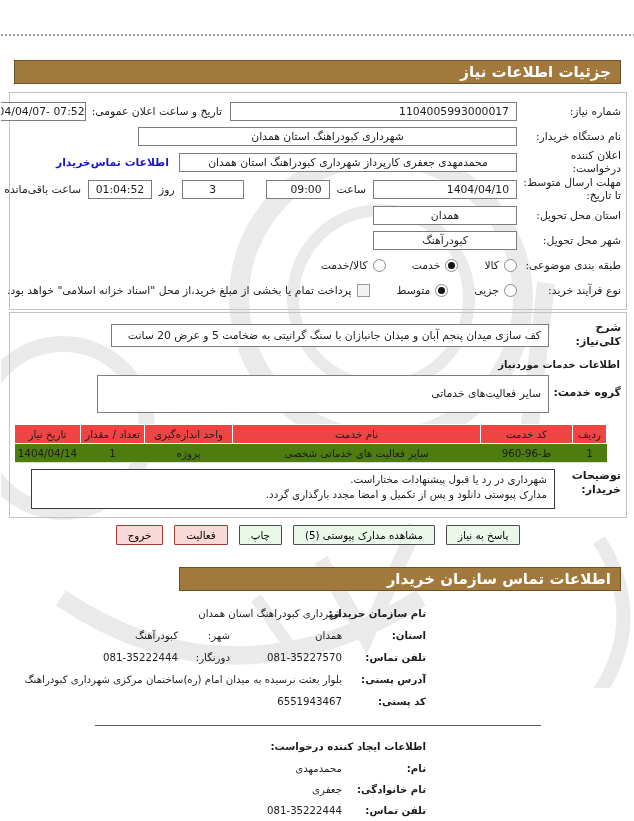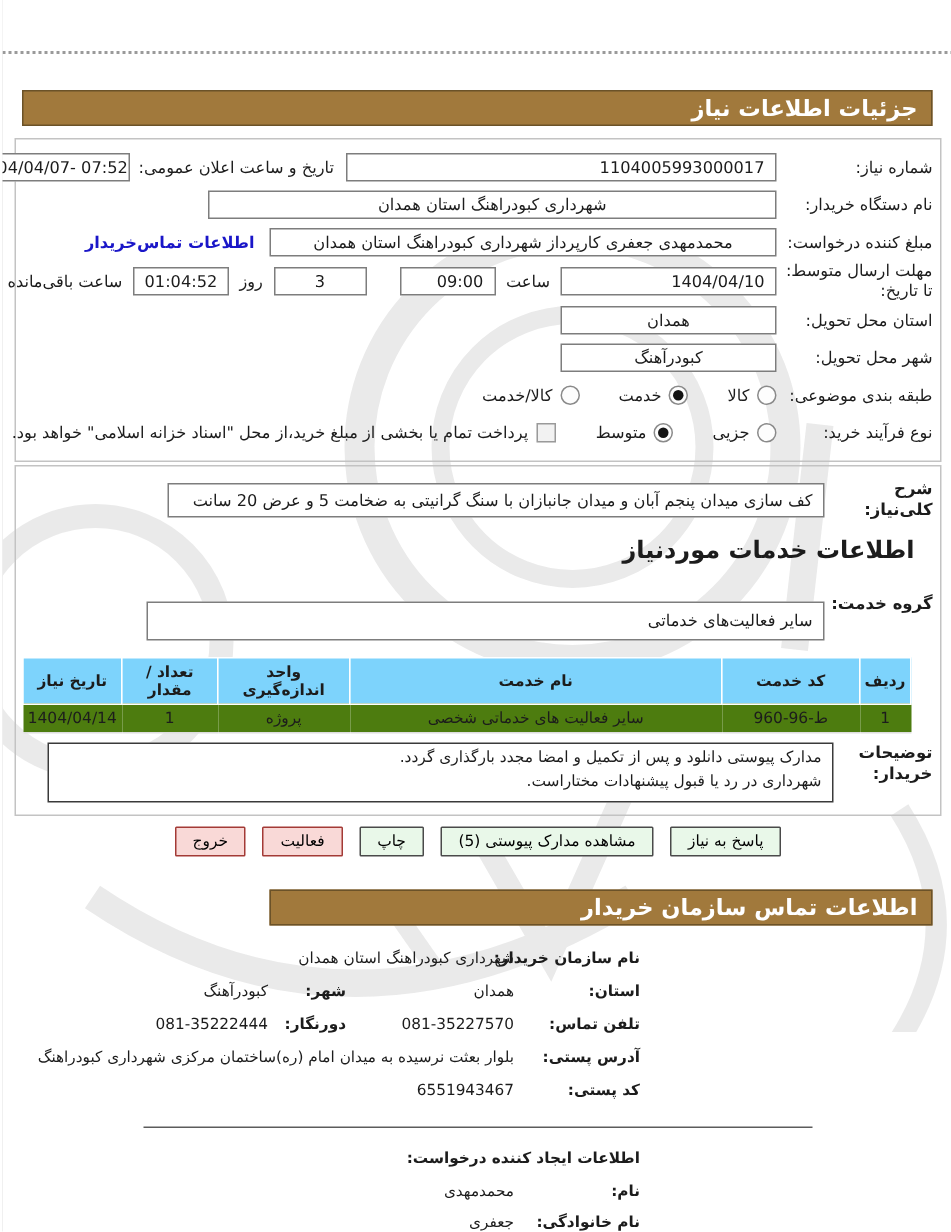--- a/index.html
+++ b/index.html
@@ -34,36 +34,36 @@
   .w338{width:338px;} .w144{width:144px;} .w64{width:64px;} .w62{width:62px;}
   .gap20{width:22px;flex-shrink:0;}
   .sidelabel{padding:0 7px;white-space:nowrap;}
   .link{color:var(--link-blue,#1A16C8);font-weight:bold;font-size:10.8px;margin-right:10px;cursor:pointer;white-space:nowrap;}
   .opt{display:flex;align-items:center;margin-left:26px;white-space:nowrap;}
   .radio{width:11px;height:11px;border:1px solid #8a8a8a;border-radius:50%;background:#fdfdfd;display:inline-block;position:relative;margin-left:5px;flex-shrink:0;}
   .radio.checked::after{content:"";position:absolute;inset:2px;background:#141414;border-radius:50%;}
   .checkbox{width:11px;height:11px;border:1px solid #9a9a9a;background:#f2f2f2;display:inline-block;margin-left:6px;flex-shrink:0;}
   .b-label{font-weight:bold;width:72px;flex-shrink:0;font-size:11px;line-height:1.3;}
   .descbox{width:438px;height:23px;}
-  .groupbox{width:452px;height:26px;margin-top:20px;}
-  .svc-hdr{font-weight:bold;font-size:16px;margin:9px 12px 5px;}
+  .groupbox{width:452px;height:38px;}
+  .svc-hdr{font-weight:bold;font-size:10px;margin:9px 1px 5px;}
   .svc-table{border-collapse:collapse;width:592px;margin:11px 14px 6px auto;font-size:10.3px;table-layout:fixed;}
-  .svc-table th{background:#7dd3fc;border:1.5px solid #fff;padding:3px 3px;font-weight:bold;font-size:10.3px;}
+  .svc-table th{background:#ef4444;border:1.5px solid #fff;padding:3px 3px;font-weight:normal;font-size:10.3px;}
   .svc-table td{background:#4d7c0f;border-bottom:1px solid #ddd;padding:3px 3px;text-align:center;}
   .notesrow{display:flex;align-items:flex-start;margin-top:3px;}
   .notesbox{border:1px solid #3a3a3a;background:#fff;flex:1;margin-left:16px;padding:2px 7px;font-size:10.3px;line-height:1.55;min-height:34px;}
   .btnrow{display:flex;justify-content:center;gap:11px;margin-top:7px;}
   .btn{height:20px;font-size:10.3px;padding:0 11px;display:flex;align-items:center;font-family:inherit;cursor:pointer;border-radius:1px;}
   .btn-green{background:var(--button-green-bg,#E9F8E9);border:1px solid #4a4a4a;}
   .btn-pink{background:var(--button-pink-bg,#F9D9D7);border:1px solid #a33a36;}
   .contact{margin:17px 209px 0 0;font-size:10.2px;}
   .crow{display:flex;align-items:flex-start;min-height:22px;white-space:nowrap;}
   .clabel{font-weight:bold;width:84px;flex-shrink:0;}
   .cval1{width:112px;flex-shrink:0;}
-  .clabel2{font-weight:bold;width:52px;flex-shrink:0;}
+  .clabel2{font-weight:normal;width:52px;flex-shrink:0;}
   .divider{margin:7px 94px 0;border-top:1px solid #5c5c5c;}
   .creator{margin:15px 209px 0 0;font-size:10.2px;}
   .creator-hdr{font-weight:bold;margin-bottom:11px;}
   .creator .crow{min-height:21px;}
 </style>
 </head>
 <body>
 
 <svg class="watermark" width="634" height="520" viewBox="0 0 634 520" fill="none">
   <g stroke="#e3e3e3" opacity="0.75" fill="none">
@@ -94,21 +94,21 @@
       <span class="flabel2">تاریخ و ساعت اعلان عمومی:</span>
       <div class="ibox w103 center ltr">1404/04/07- 07:52</div>
     </div>
 
     <div class="frow">
       <span class="flabel">نام دستگاه خریدار:</span>
       <div class="ibox w380 center">شهرداری کبودراهنگ استان همدان</div>
     </div>
 
     <div class="frow">
-      <span class="flabel">مبلغ کننده درخواست:</span>
+      <span class="flabel">اعلان کننده درخواست:</span>
       <div class="ibox w338 center">محمدمهدی جعفری کارپرداز شهرداری کبودراهنگ استان همدان</div>
       <span class="link">اطلاعات تماس‌خریدار</span>
     </div>
 
     <div class="frow">
       <span class="flabel">مهلت ارسال متوسط: تا تاریخ:</span>
       <div class="ibox w144">1404/04/10</div>
       <span class="sidelabel">ساعت</span>
       <div class="ibox w64">09:00</div>
       <span class="gap20"></span>
@@ -203,22 +203,22 @@
           <td>پروژه</td>
           <td>1</td>
           <td>1404/04/14</td>
         </tr>
       </tbody>
     </table>
 
     <div class="notesrow">
       <span class="b-label" style="width:66px">توضیحات خریدار:</span>
       <div class="notesbox">
+        <div>شهرداری در رد یا قبول پیشنهادات مختاراست.</div>
         <div>مدارک پیوستی دانلود و پس از تکمیل و امضا مجدد بارگذاری گردد.</div>
-        <div>شهرداری در رد یا قبول پیشنهادات مختاراست.</div>
       </div>
     </div>
 
   </div>
 
   <div class="btnrow">
     <button class="btn btn-green">پاسخ به نیاز</button>
     <button class="btn btn-green">مشاهده مدارک پیوستی (5)</button>
     <button class="btn btn-green">چاپ</button>
     <button class="btn btn-pink">فعالیت</button>

